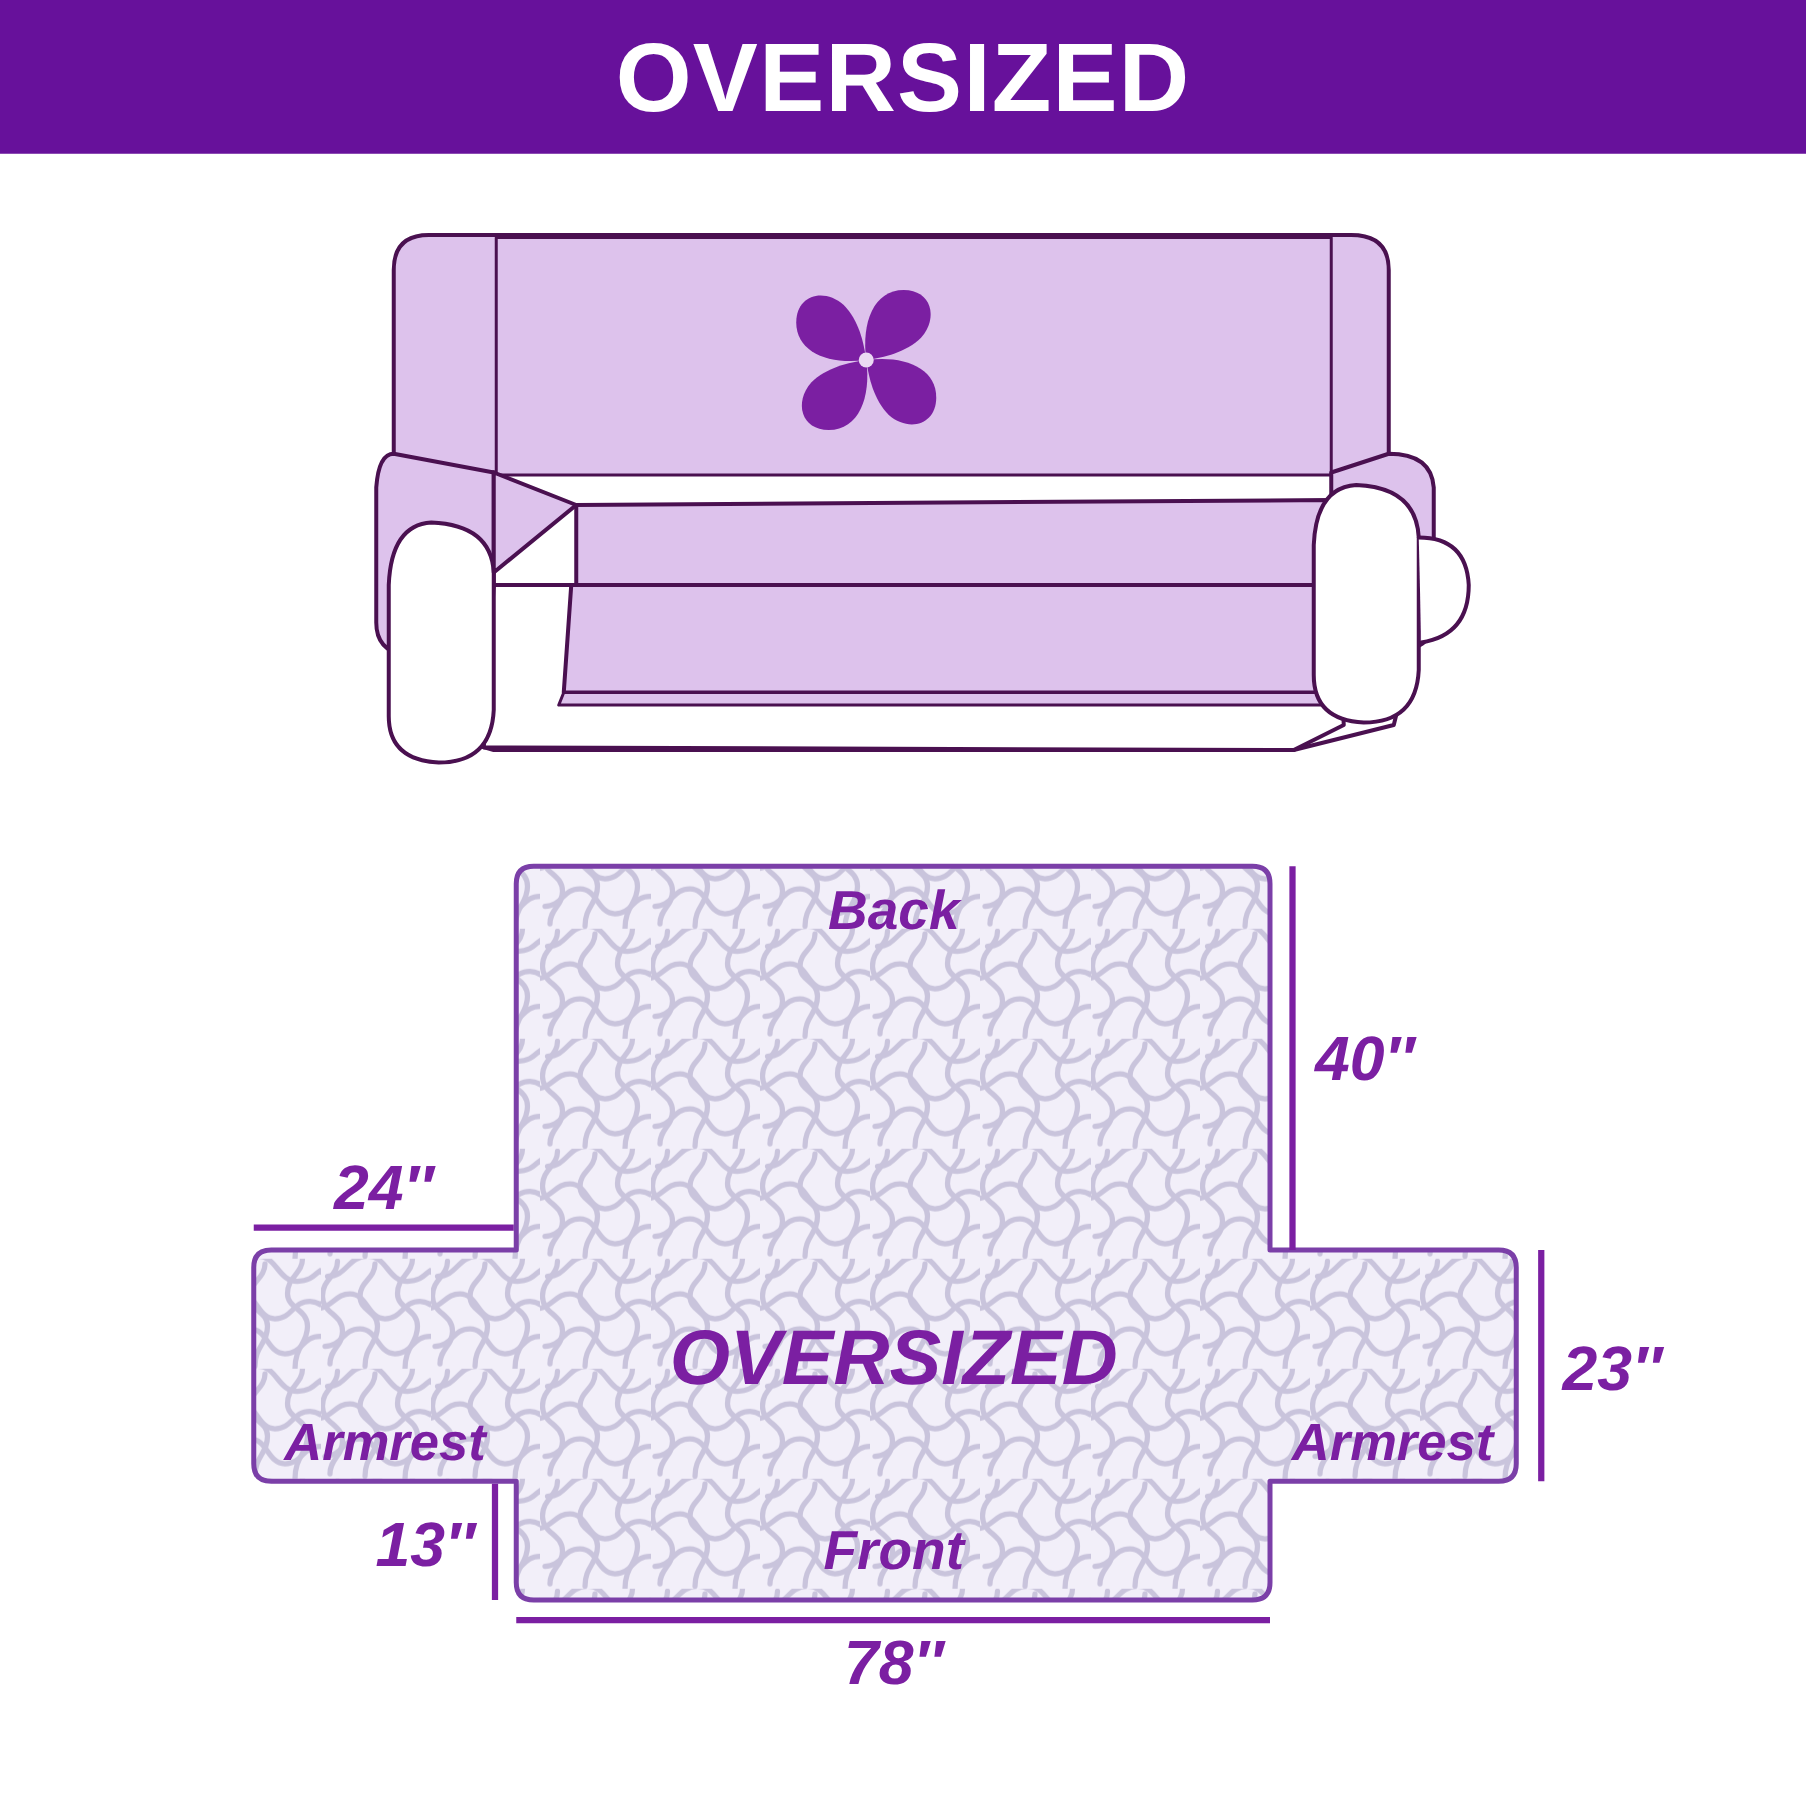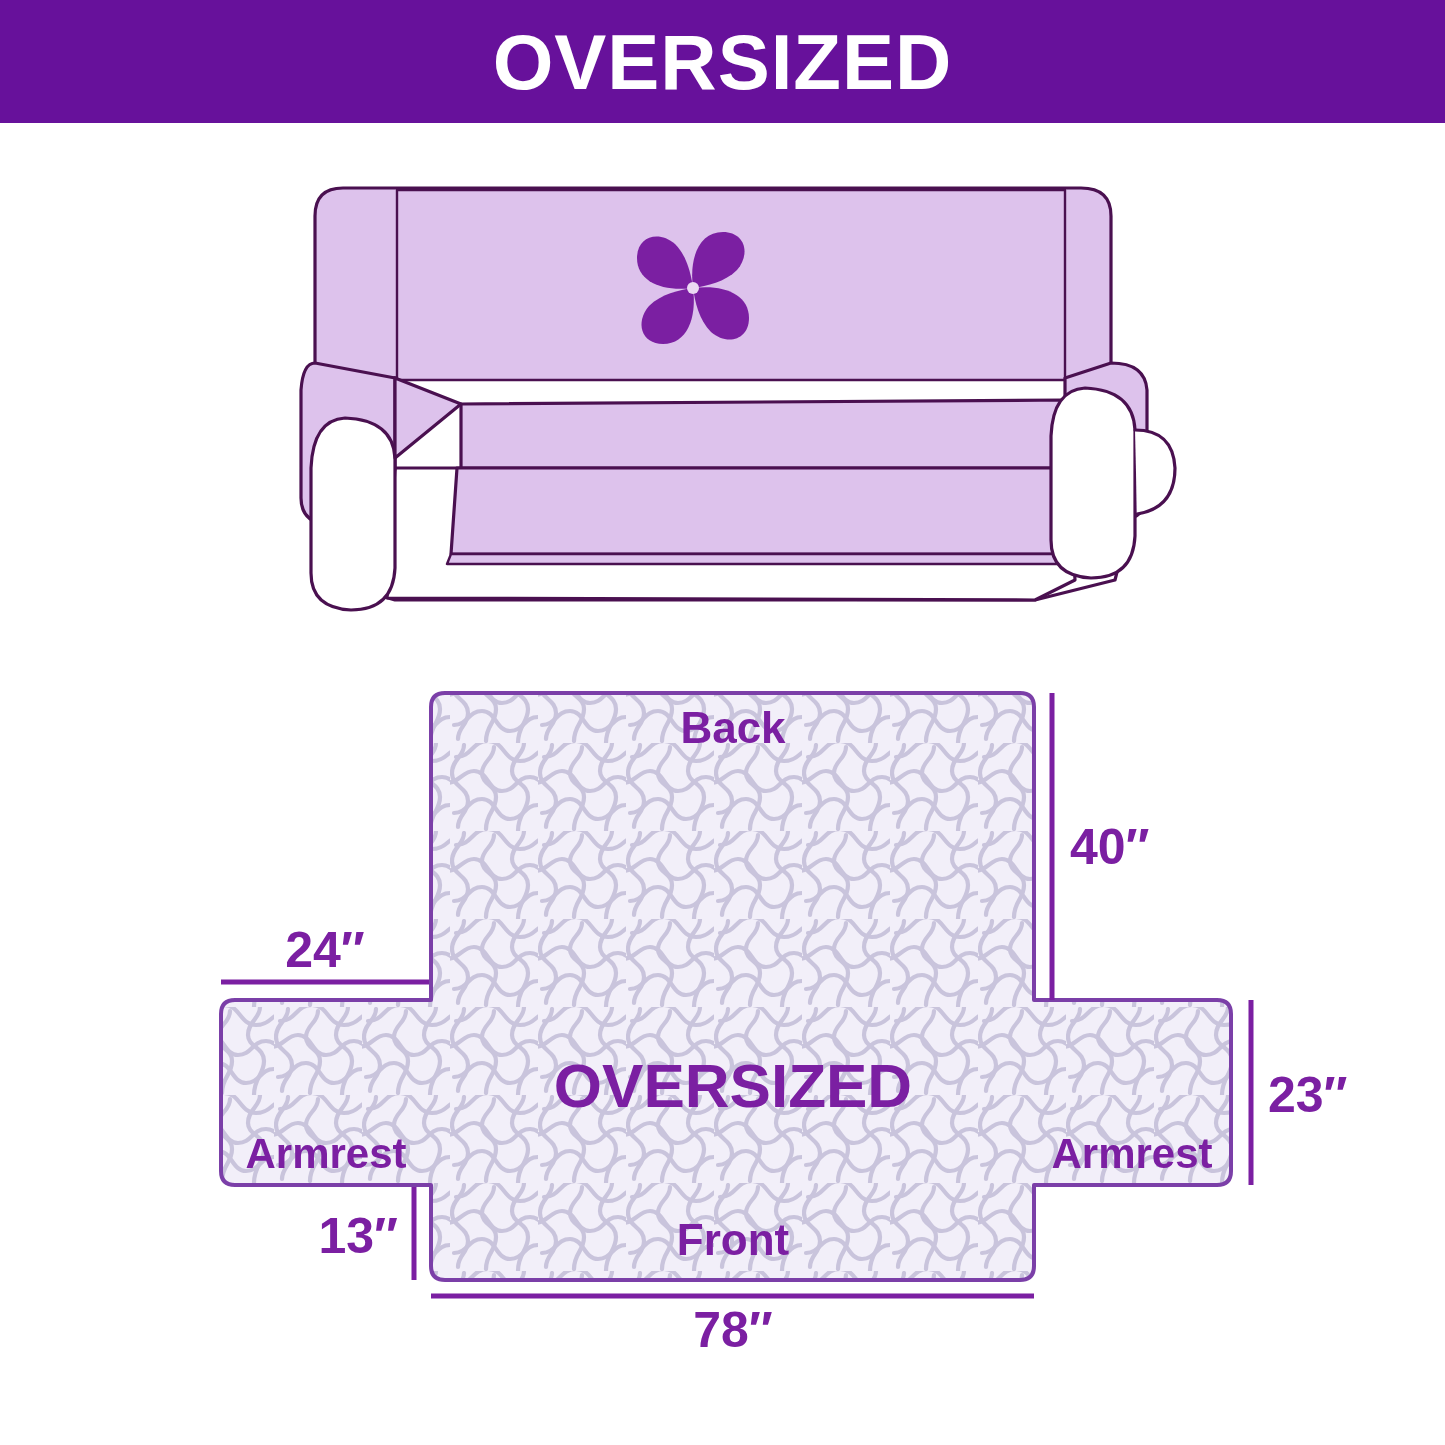--- a/index.html
+++ b/index.html
@@ -44,24 +44,25 @@
     left: 275px;
     top: 168px;
     width: 910px;
     height: 460px;
   }
   .sofa-wrap svg { display: block; width: 100%; height: 100%; }
 
   
   .diagram-wrap {
     position: absolute;
-    left: 186px;
+    left: 168px;
     top: 655px;
     width: 1200px;
     height: 700px;
+    font-style: italic;
   }
   .diagram-wrap svg { display: block; width: 100%; height: 100%; }
 
   .dim-text {
     font-family: "Liberation Sans", sans-serif;
     font-weight: bold;
     fill: #7B1FA2;
   }
   .lbl-text {
     font-family: "Liberation Sans", sans-serif;

